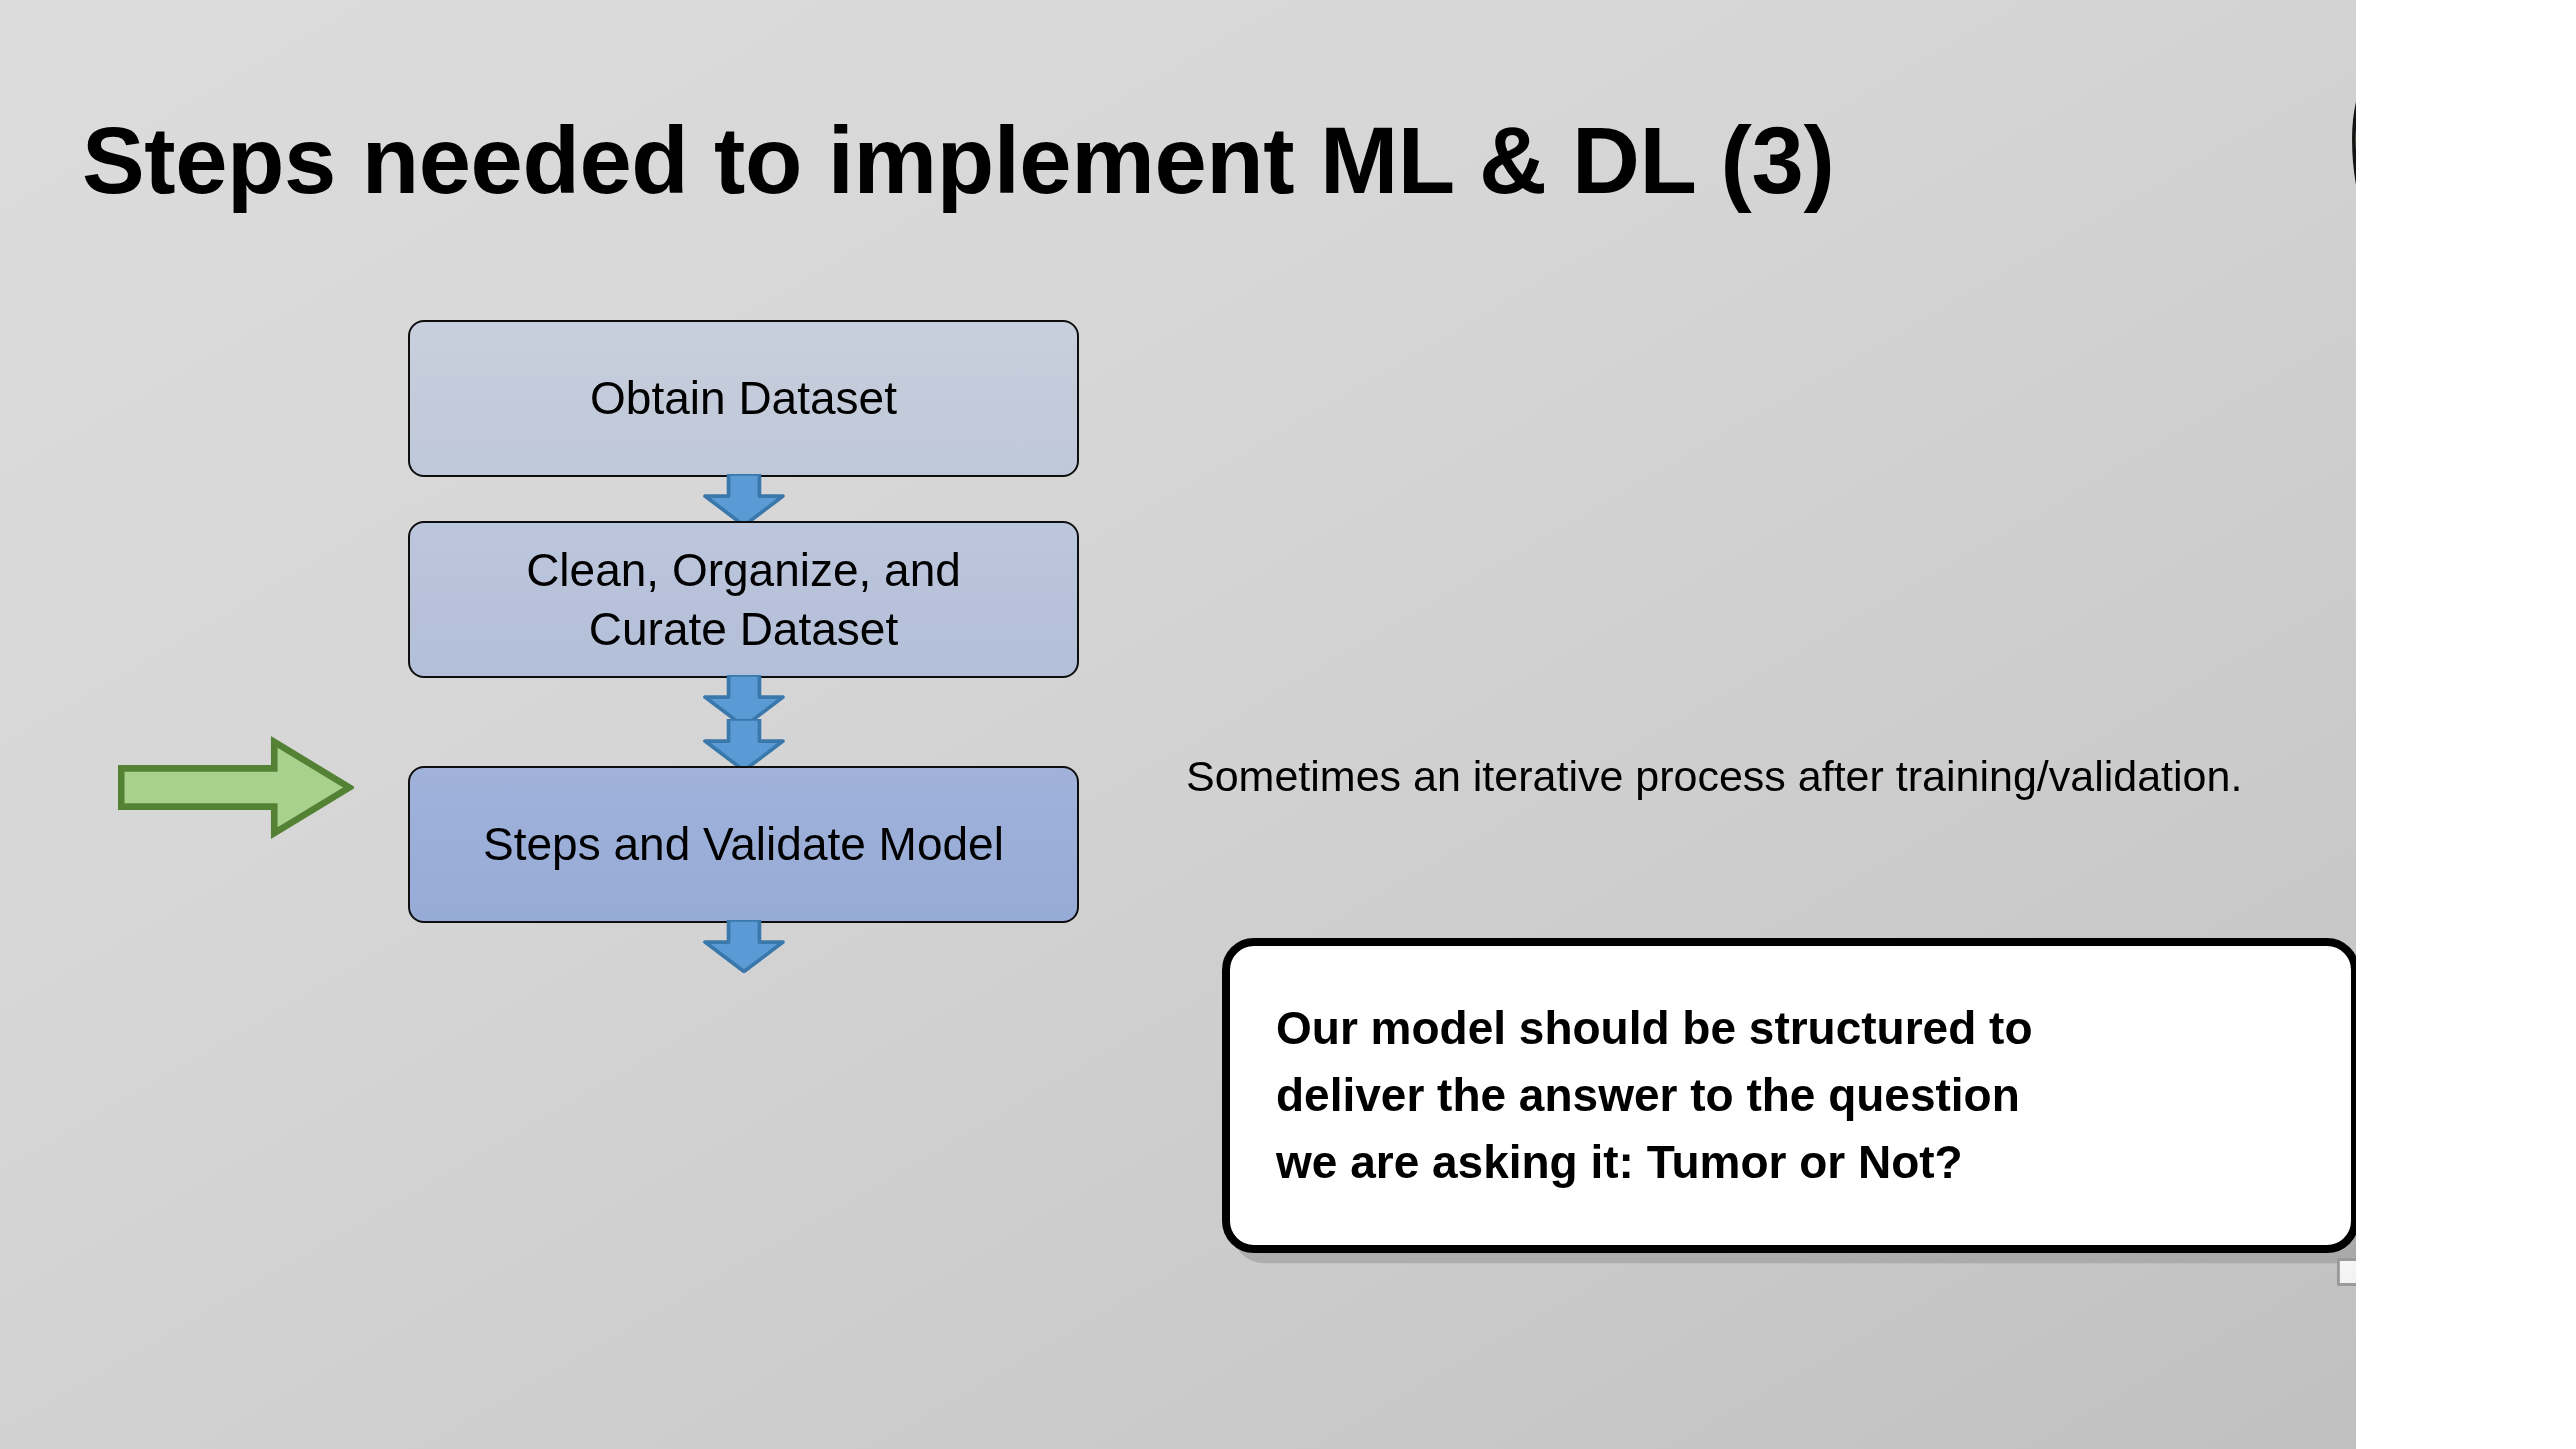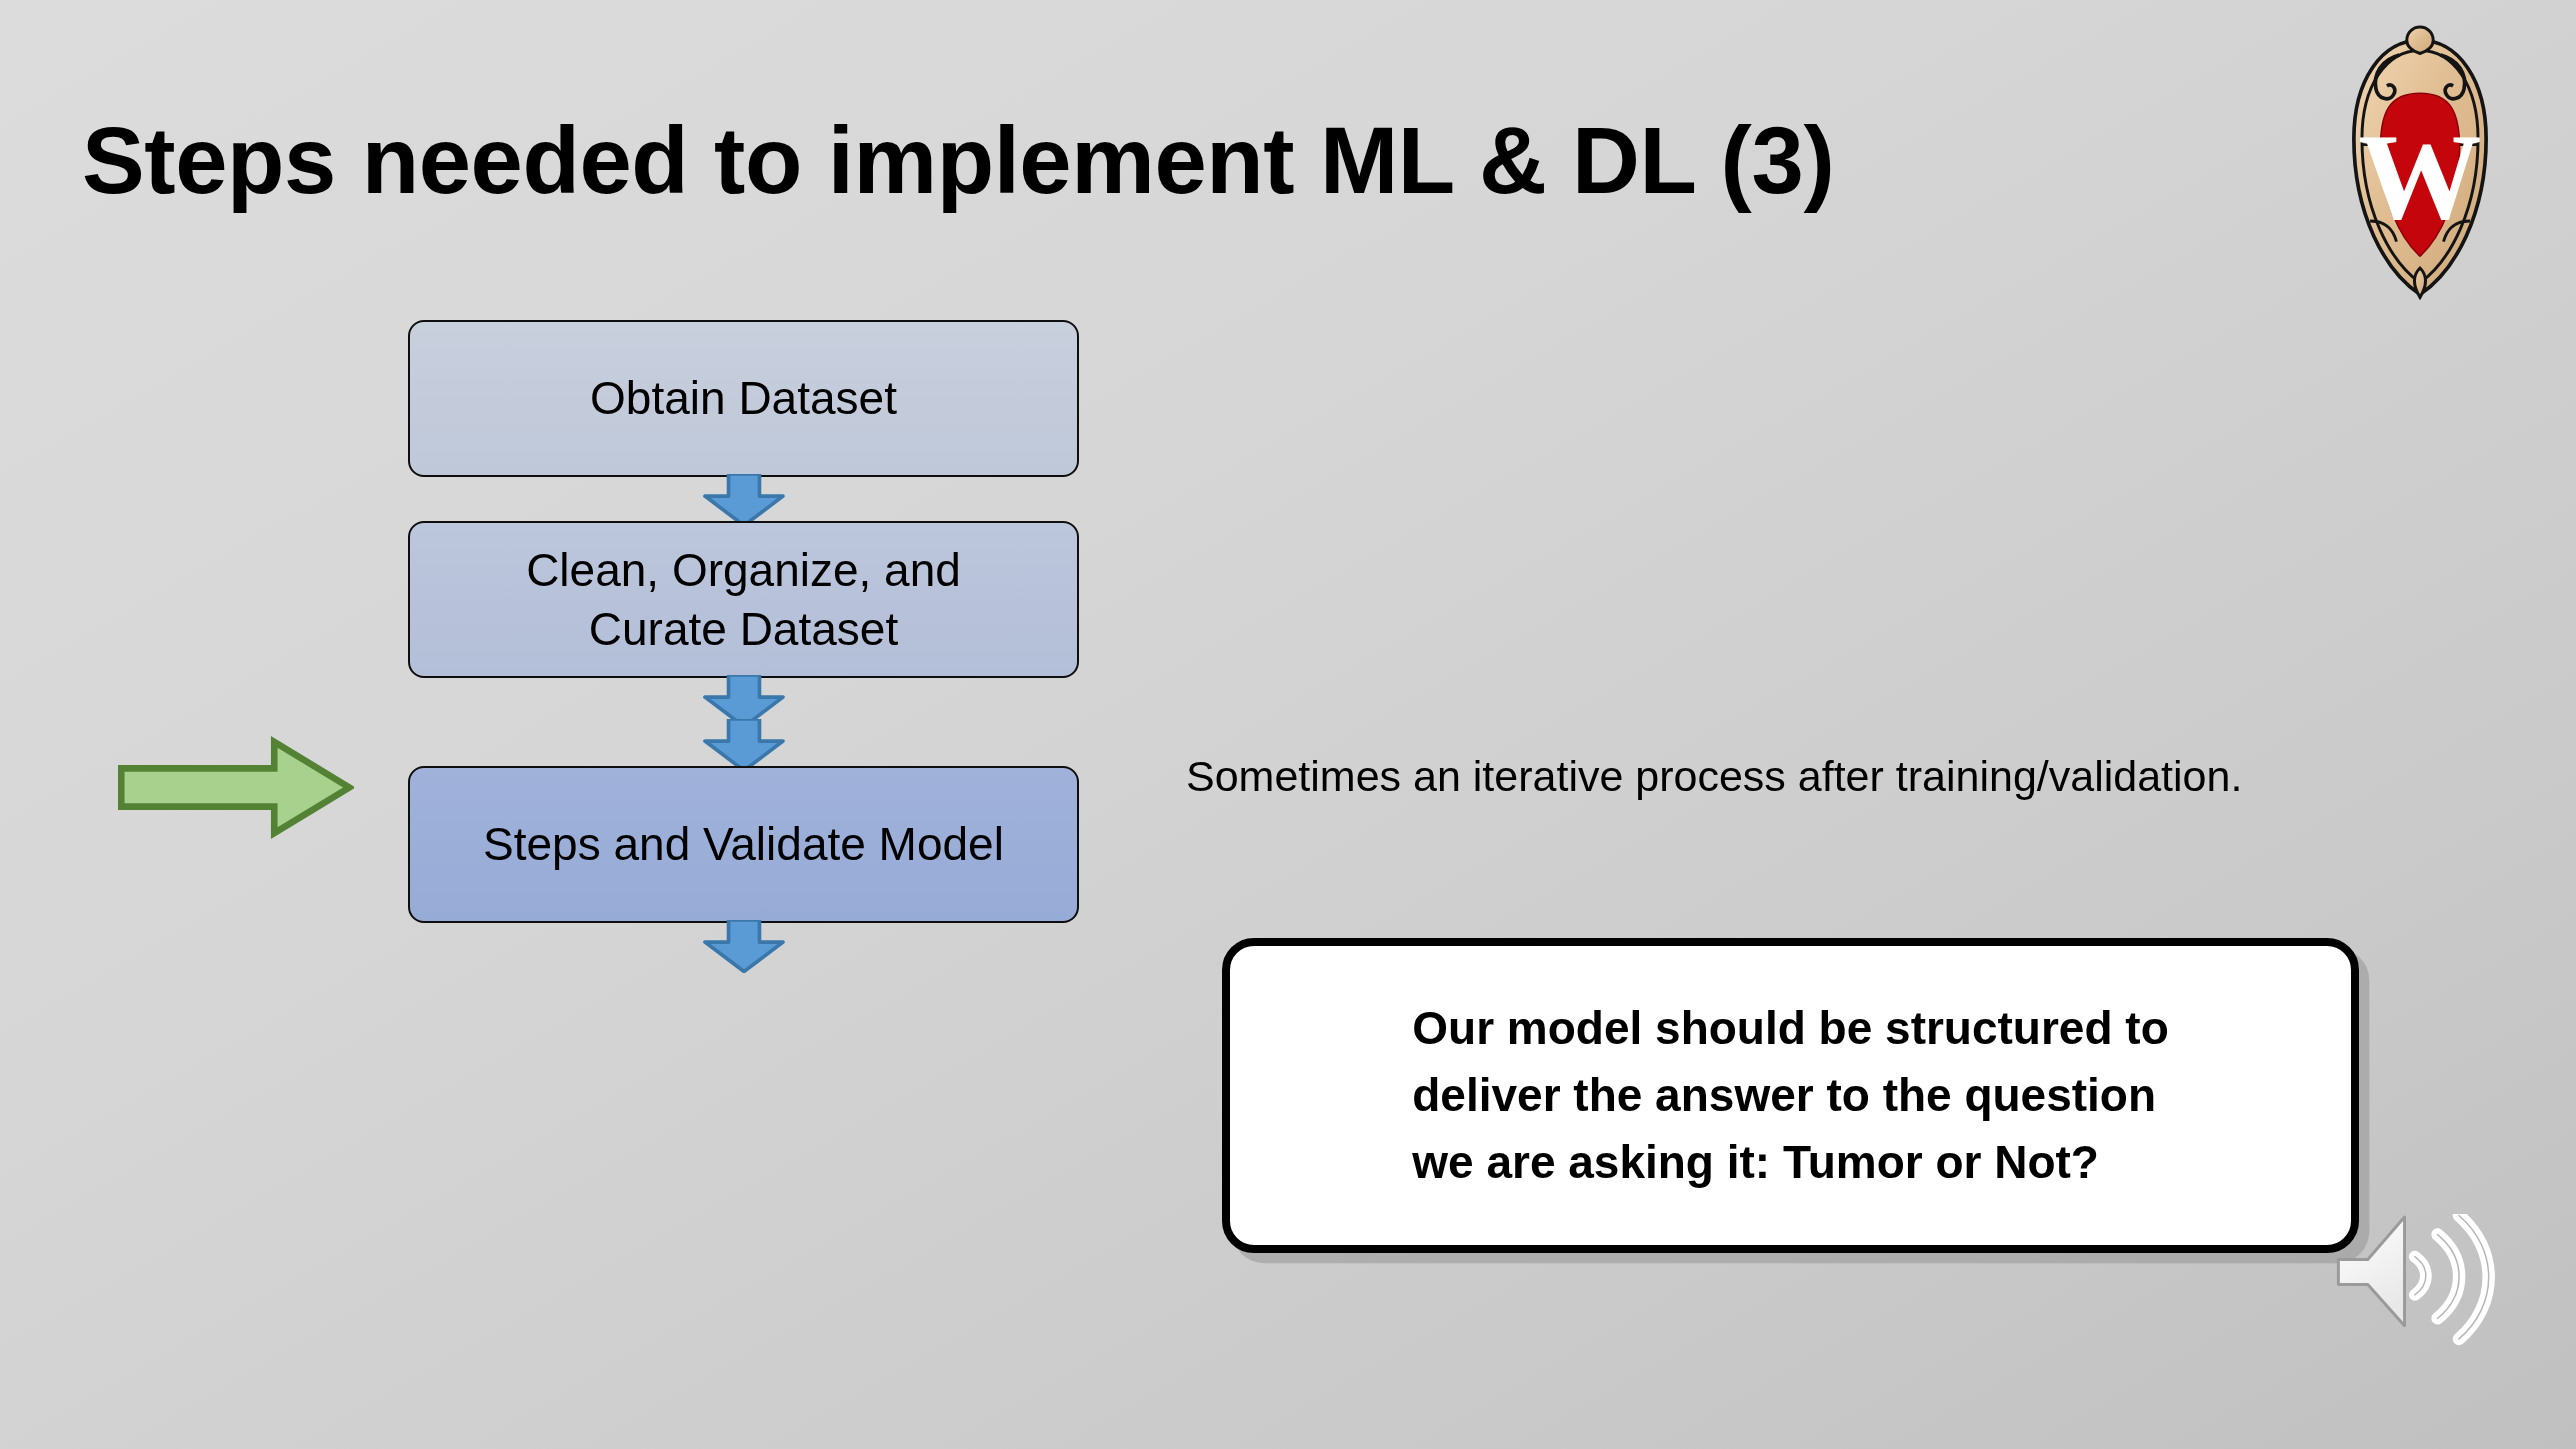--- a/index.html
+++ b/index.html
@@ -3,21 +3,21 @@
 <meta charset="utf-8">
 <style>
   * { box-sizing: border-box; margin: 0; padding: 0; }
   html, body {
     width: 2576px; height: 1449px;
     overflow: hidden;
     font-family: "Liberation Sans", sans-serif;
   }
   .slide {
     position: relative;
-    width: 2576px; height: 1449px;
+    width: 2356px; height: 1449px;
     background: linear-gradient(150deg, #dcdcdc 0%, #d6d6d6 38%, #c9c9c9 78%, #c0c0c0 100%);
     overflow: hidden;
   }
 
   
   .slide-title {
     position: absolute;
     left: 82px; top: 110px;
     width: 2134px;
     font-size: 94px;
@@ -92,21 +92,20 @@
     position: absolute;
     left: 1222px; top: 938px;
     width: 1137px; height: 315px;
     background: #ffffff;
     border: 8.8px solid #000000;
     border-radius: 32px;
     box-shadow: 10.3px 10.3px 0 rgba(150,150,150,0.55);
     display: flex;
     align-items: center;
     padding: 0 46px;
-    justify-content: center;
   }
   .callout-text {
     font-size: 46px;
     font-weight: bold;
     line-height: 1.46;
     color: #000;
     white-space: pre-line;
   }
 
   

